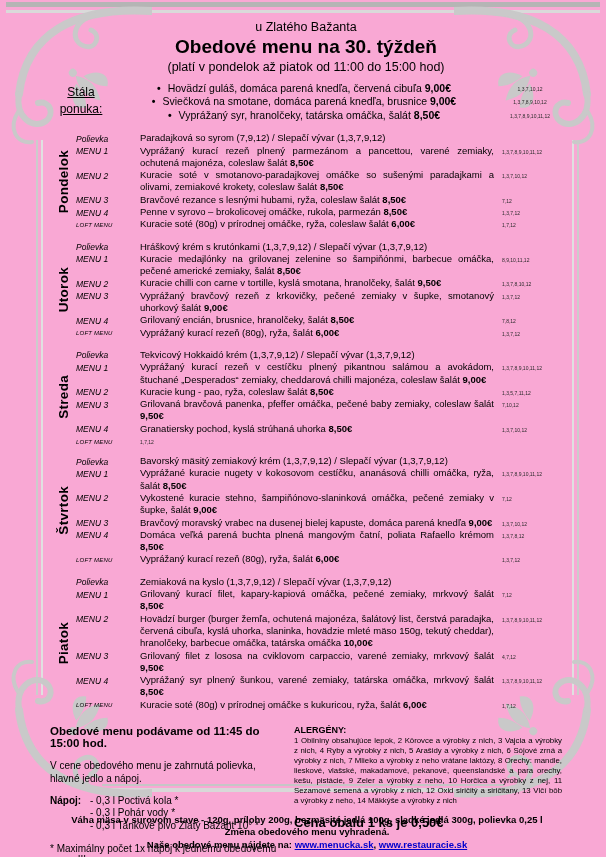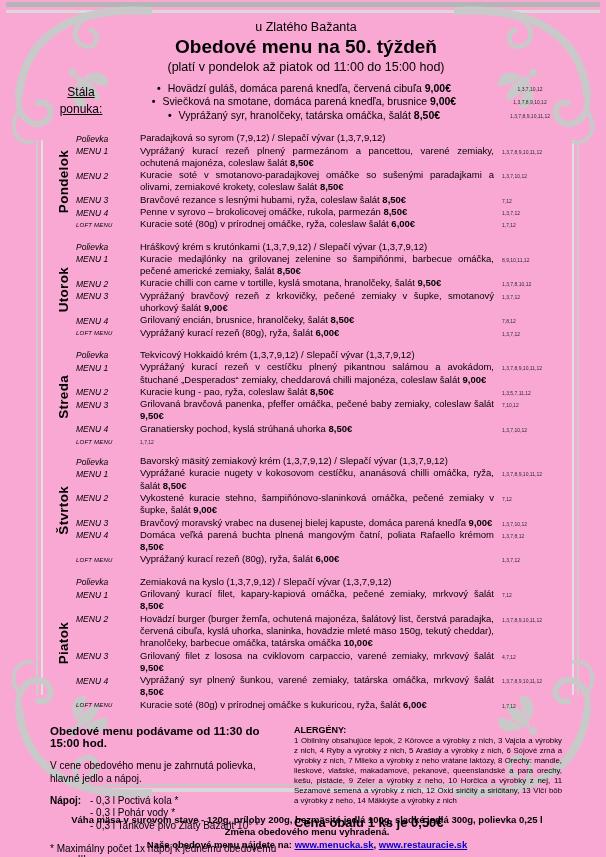--- a/index.html
+++ b/index.html
@@ -110,21 +110,21 @@
   <svg class="curl cl" viewBox="0 0 18 18" width="18" height="18">
       <use href="#line-curl"></use>
     </svg>
   <svg class="curl cr" viewBox="0 0 18 18" width="18" height="18">
       <use href="#line-curl"></use>
     </svg>
 
   <div class="content">
     <div class="hdr">
       <div class="restaurant">u Zlatého Bažanta</div>
-      <div class="title">Obedové menu na 50. týždeň</div>
+      <div class="title">Obedové menu na 30. týždeň</div>
       <div class="subtitle">(platí v pondelok až piatok od 11:00 do 15:00 hod)</div>
     </div>
 
     <div class="stala">
       <div class="stala-label">
         <div>Stála</div>
         <div>ponuka:</div>
       </div>
       <div id="stala-items">
   <div class="stala-row">
@@ -355,21 +355,21 @@
     <div class="row-label loft">LOFT MENU</div>
     <div class="dish"><span>Kuracie soté (80g) v prírodnej omáčke s kukuricou, ryža, šalát</span> <b>6,00€</b></div>
     <div class="allerg">1,7,12</div>
   </div>
 </div>
   </div>
 </div>
 
     <div class="bottom">
       <div class="bot-left">
-        <div class="bot-head">Obedové menu podávame od 11:30 do 15:00 hod.</div>
+        <div class="bot-head">Obedové menu podávame od 11:45 do 15:00 hod.</div>
         <div class="bot-para">V cene obedového menu je zahrnutá polievka, hlavné jedlo a nápoj.</div>
         <div class="drinks">
           <div class="drinks-label">Nápoj:</div>
           <div id="drinks-list">
   <div>- 0,3 l Poctivá kola *</div>
 
   <div>- 0,3 l Pohár vody *</div>
 
   <div>- 0,3 l Tankové pivo Zlatý Bažant 10° *</div>
 </div>

